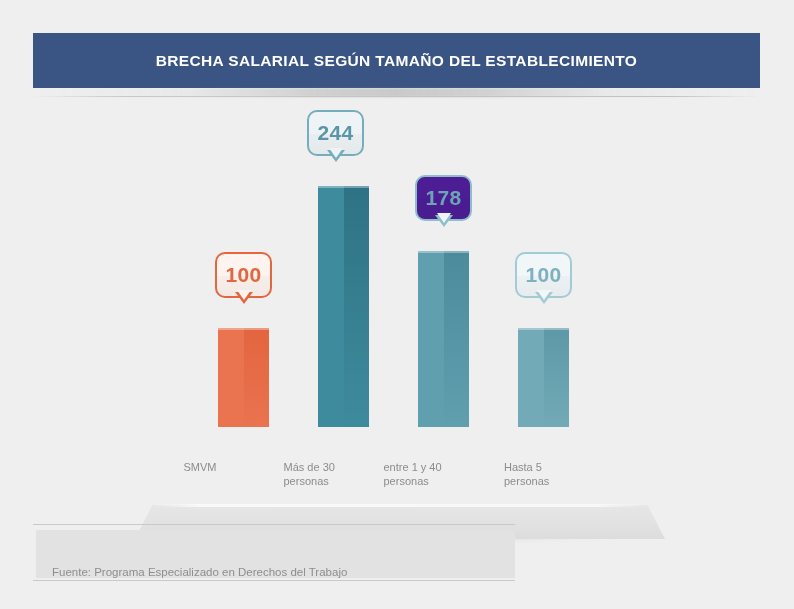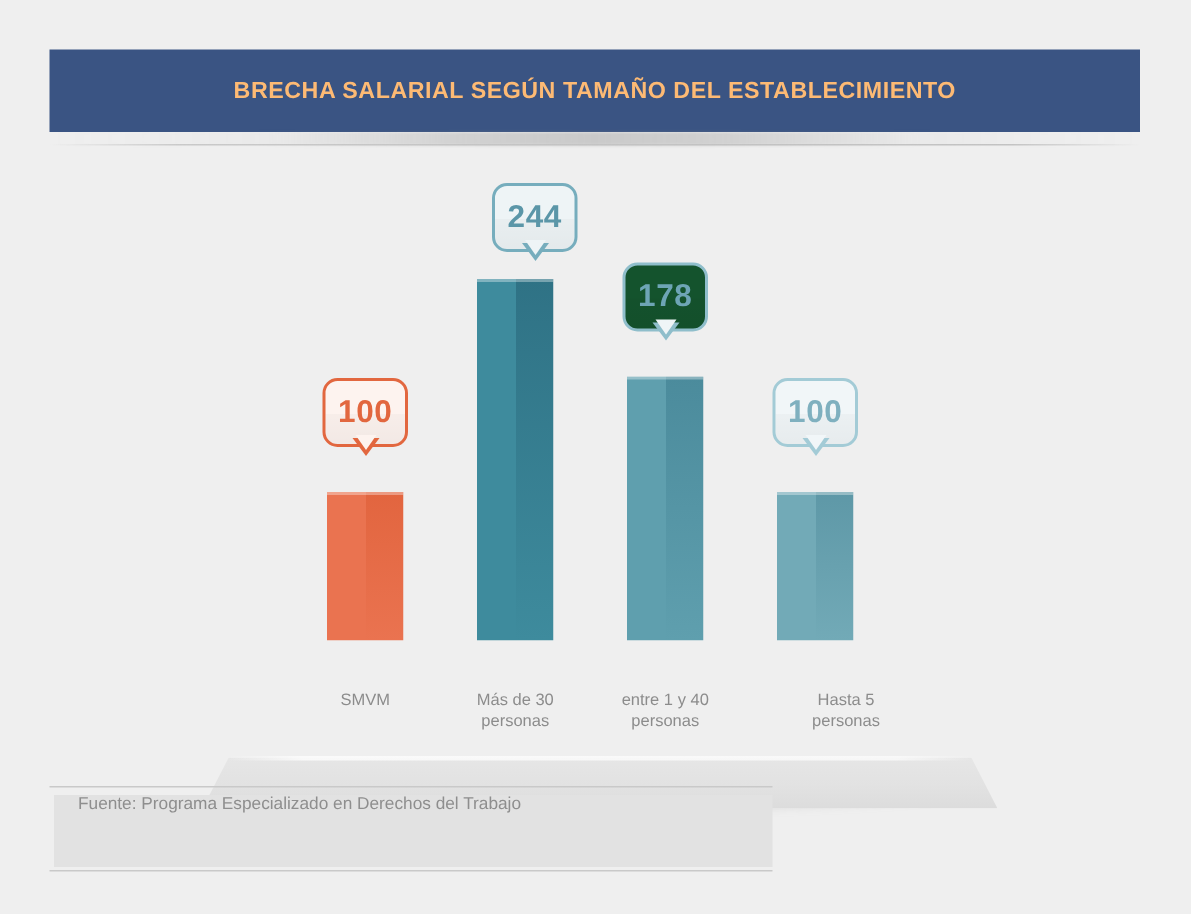--- a/index.html
+++ b/index.html
@@ -12,21 +12,21 @@
   }
   #stage{position:absolute;inset:0;width:794px;height:609px;}
 
   
   .title-bar{
     position:absolute;left:33px;top:33px;width:727px;height:55px;
     background:#3a5483;
     display:flex;align-items:center;justify-content:center;
   }
   .title-text{
-    color:#fdba74;
+    color:#ffffff;
     font-size:15.5px;
     font-weight:bold;
     letter-spacing:0.35px;
     text-align:center;
     font-family:"Liberation Sans", sans-serif;
   }
   .title-shadow{
     position:absolute;left:33px;top:88px;width:727px;height:9px;
     background:linear-gradient(to right,
       rgba(150,150,150,0) 0%,
@@ -84,21 +84,20 @@
   }
   .bar-cap{
     position:absolute;left:0;right:0;top:0;height:2px;
     background:rgba(255,255,255,0.35);
   }
 
   
   .xlabel{
     position:absolute;
     width:120px;
-    text-align:center;
     font-size:11px;
     line-height:14px;
     color:#8c8c8c;
     font-family:"Liberation Sans", sans-serif;
   }
 
   
   .callout{
     position:absolute;
     width:57px;
@@ -147,21 +146,21 @@
     position:absolute;left:33px;top:524px;width:482px;height:1px;
     background:#c9c9c9;
   }
   .footer-rule-bottom{
     position:absolute;left:33px;top:580px;width:482px;height:1px;
     background:#c9c9c9;
   }
   .source-box{
     position:absolute;left:36px;top:530px;width:479px;height:48px;
     background:#e2e2e2;
-    display:flex;align-items:flex-start;
+    display:flex;align-items:flex-end;
   }
   .source-text{
     padding-left:16px;
     font-size:11.5px;
     color:#8e8e8e;
     font-family:"Liberation Sans", sans-serif;
   }
 
   .logo-box{
     position:absolute;left:527px;top:521px;width:234px;height:59px;
@@ -213,42 +212,42 @@
     <div class="bar" id="bar-0" style="left: 218px; top: 231px; height: 99px; width: 51px;">
       <div class="bar-left" style="background: rgb(234, 115, 80);"></div>
       <div class="bar-right" style="background: linear-gradient(rgb(226, 101, 63) 0%, rgb(234, 115, 80) 100%);"></div>
       <div class="bar-cap"></div>
     </div>
     <div class="xlabel" id="xlabel-0" style="left: 183.5px; top: 363px;">
       <div>SMVM</div>
       <div></div>
     </div>
 
-    <div class="callout" id="callout-1" style="left: 328px; top: 13px; margin-top: 12px;">
+    <div class="callout" id="callout-1" style="left: 307px; top: 13px;">
       <div class="bubble" style="border-color: rgb(118, 173, 189); background: rgb(238, 244, 246); color: rgb(91, 150, 168);">
         <div class="gloss"></div>
         <span>244</span>
       </div>
       <div class="tail">
         <div class="tri-outer" style="border-top-color: rgb(118, 173, 189);"></div>
           <div class="tri-inner" style="border-top-color: rgb(238, 244, 246);"></div>
       </div>
     </div>
     <div class="bar" id="bar-1" style="left: 318px; top: 89px; height: 241px; width: 51px;">
       <div class="bar-left" style="background: rgb(62, 139, 157);"></div>
       <div class="bar-right" style="background: linear-gradient(rgb(47, 114, 133) 0%, rgb(62, 139, 157) 100%);"></div>
       <div class="bar-cap"></div>
     </div>
     <div class="xlabel" id="xlabel-1" style="left: 283.5px; top: 363px;">
       <div>Más de 30</div>
       <div>personas</div>
     </div>
 
     <div class="callout" id="callout-2" style="left: 415px; top: 78px;">
-      <div class="bubble" style="border-color: rgb(143, 190, 203); background: #14532d; color: rgb(110, 165, 181);">
+      <div class="bubble" style="border-color: rgb(143, 190, 203); background: #4c1d95; color: rgb(110, 165, 181);">
         <div class="gloss"></div>
         <span>178</span>
       </div>
       <div class="tail">
         <div class="tri-outer" style="border-top-color: rgb(143, 190, 203);"></div>
           <div class="tri-inner" style="border-top-color: rgb(239, 245, 247);"></div>
       </div>
     </div>
     <div class="bar" id="bar-2" style="left: 418px; top: 154px; height: 176px; width: 51px;">
       <div class="bar-left" style="background: rgb(95, 159, 174);"></div>

